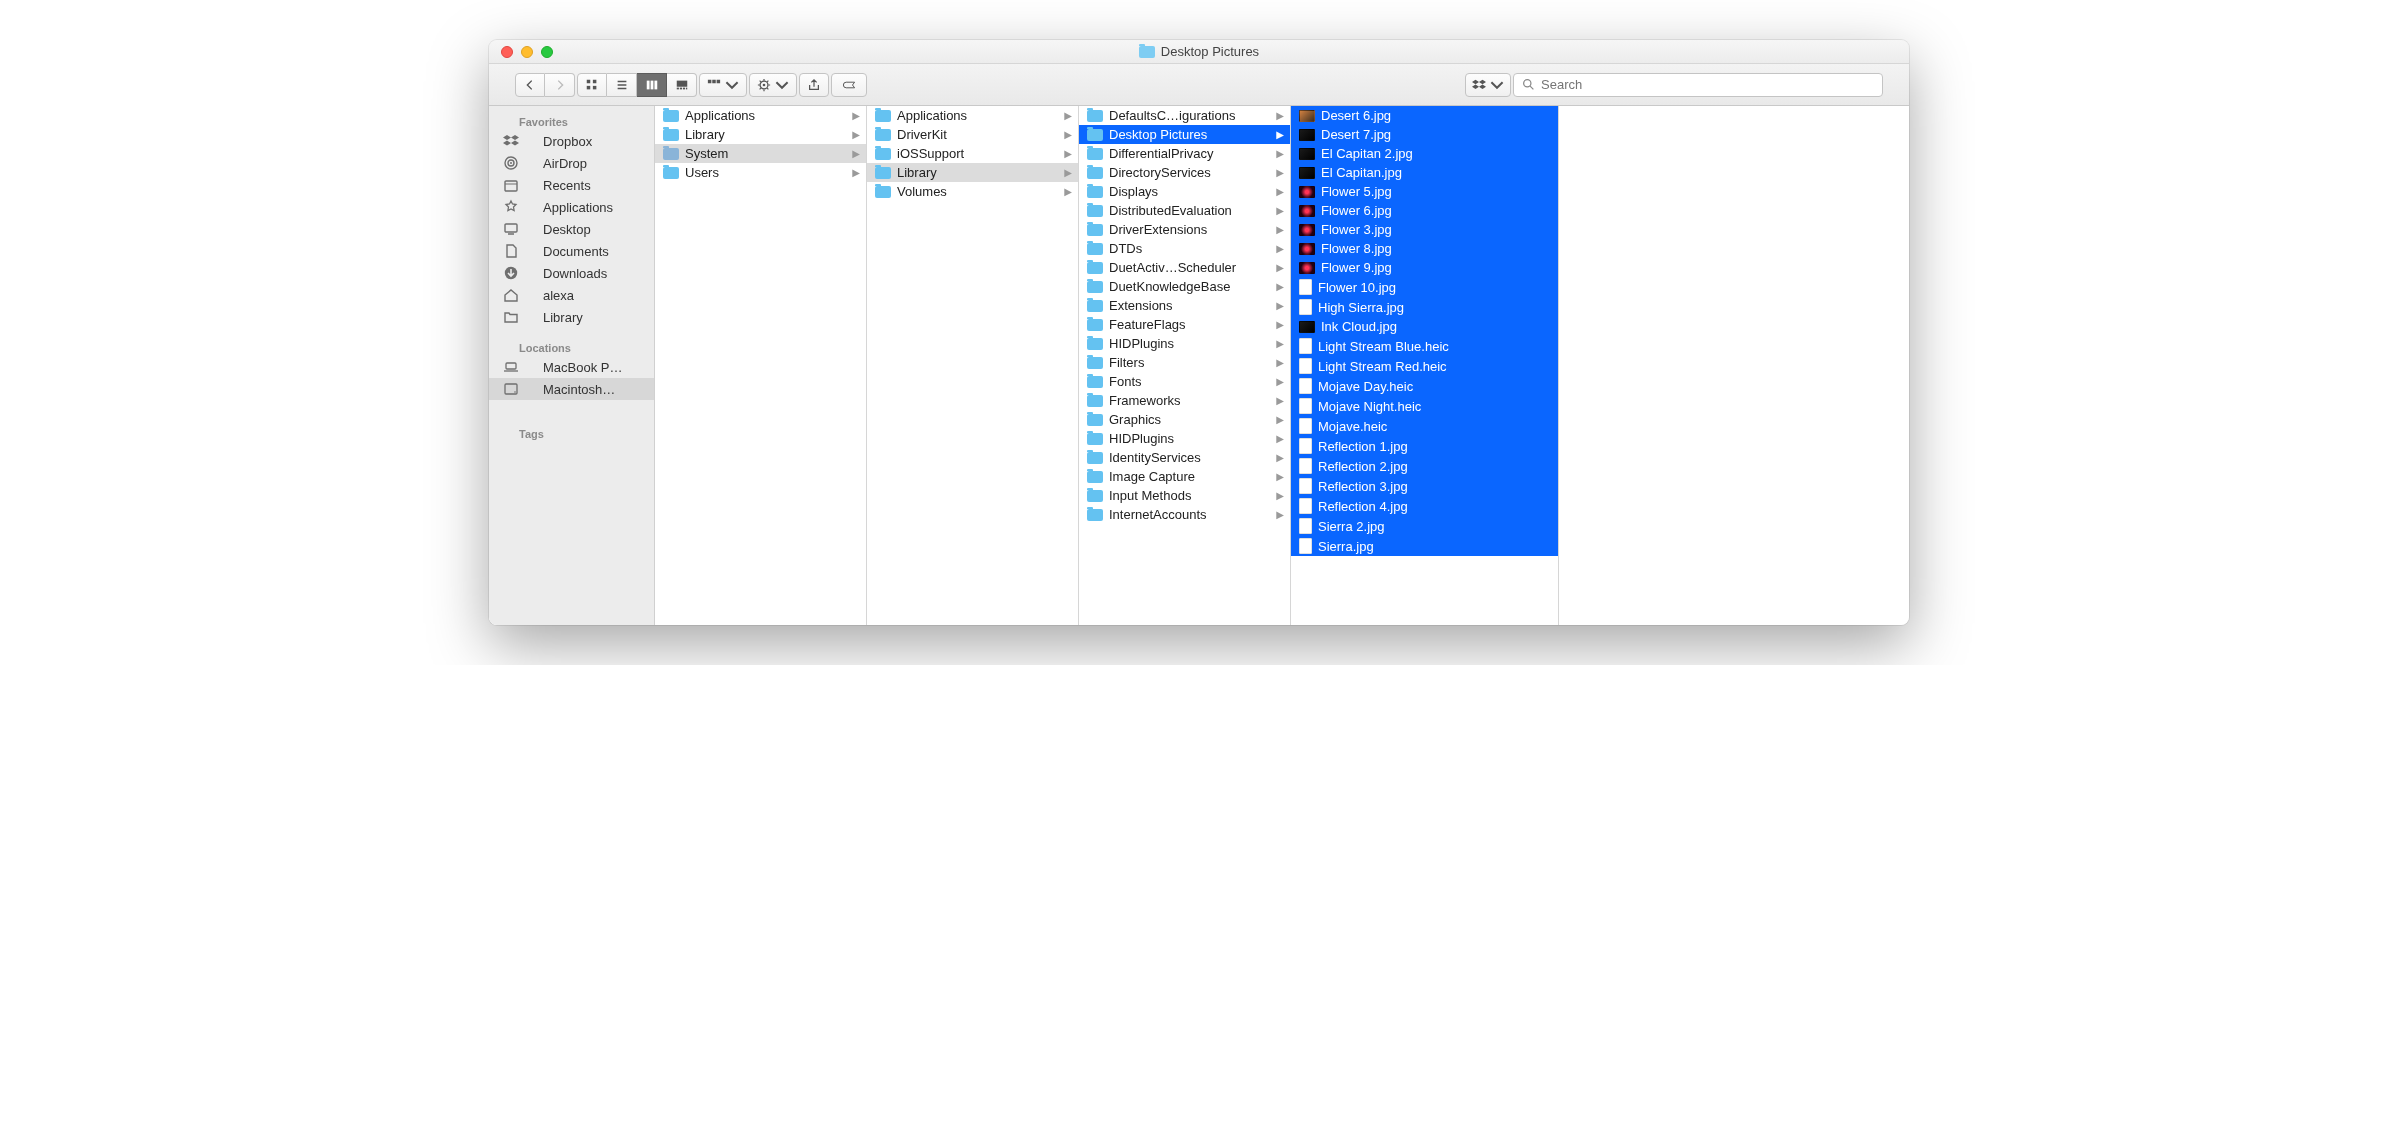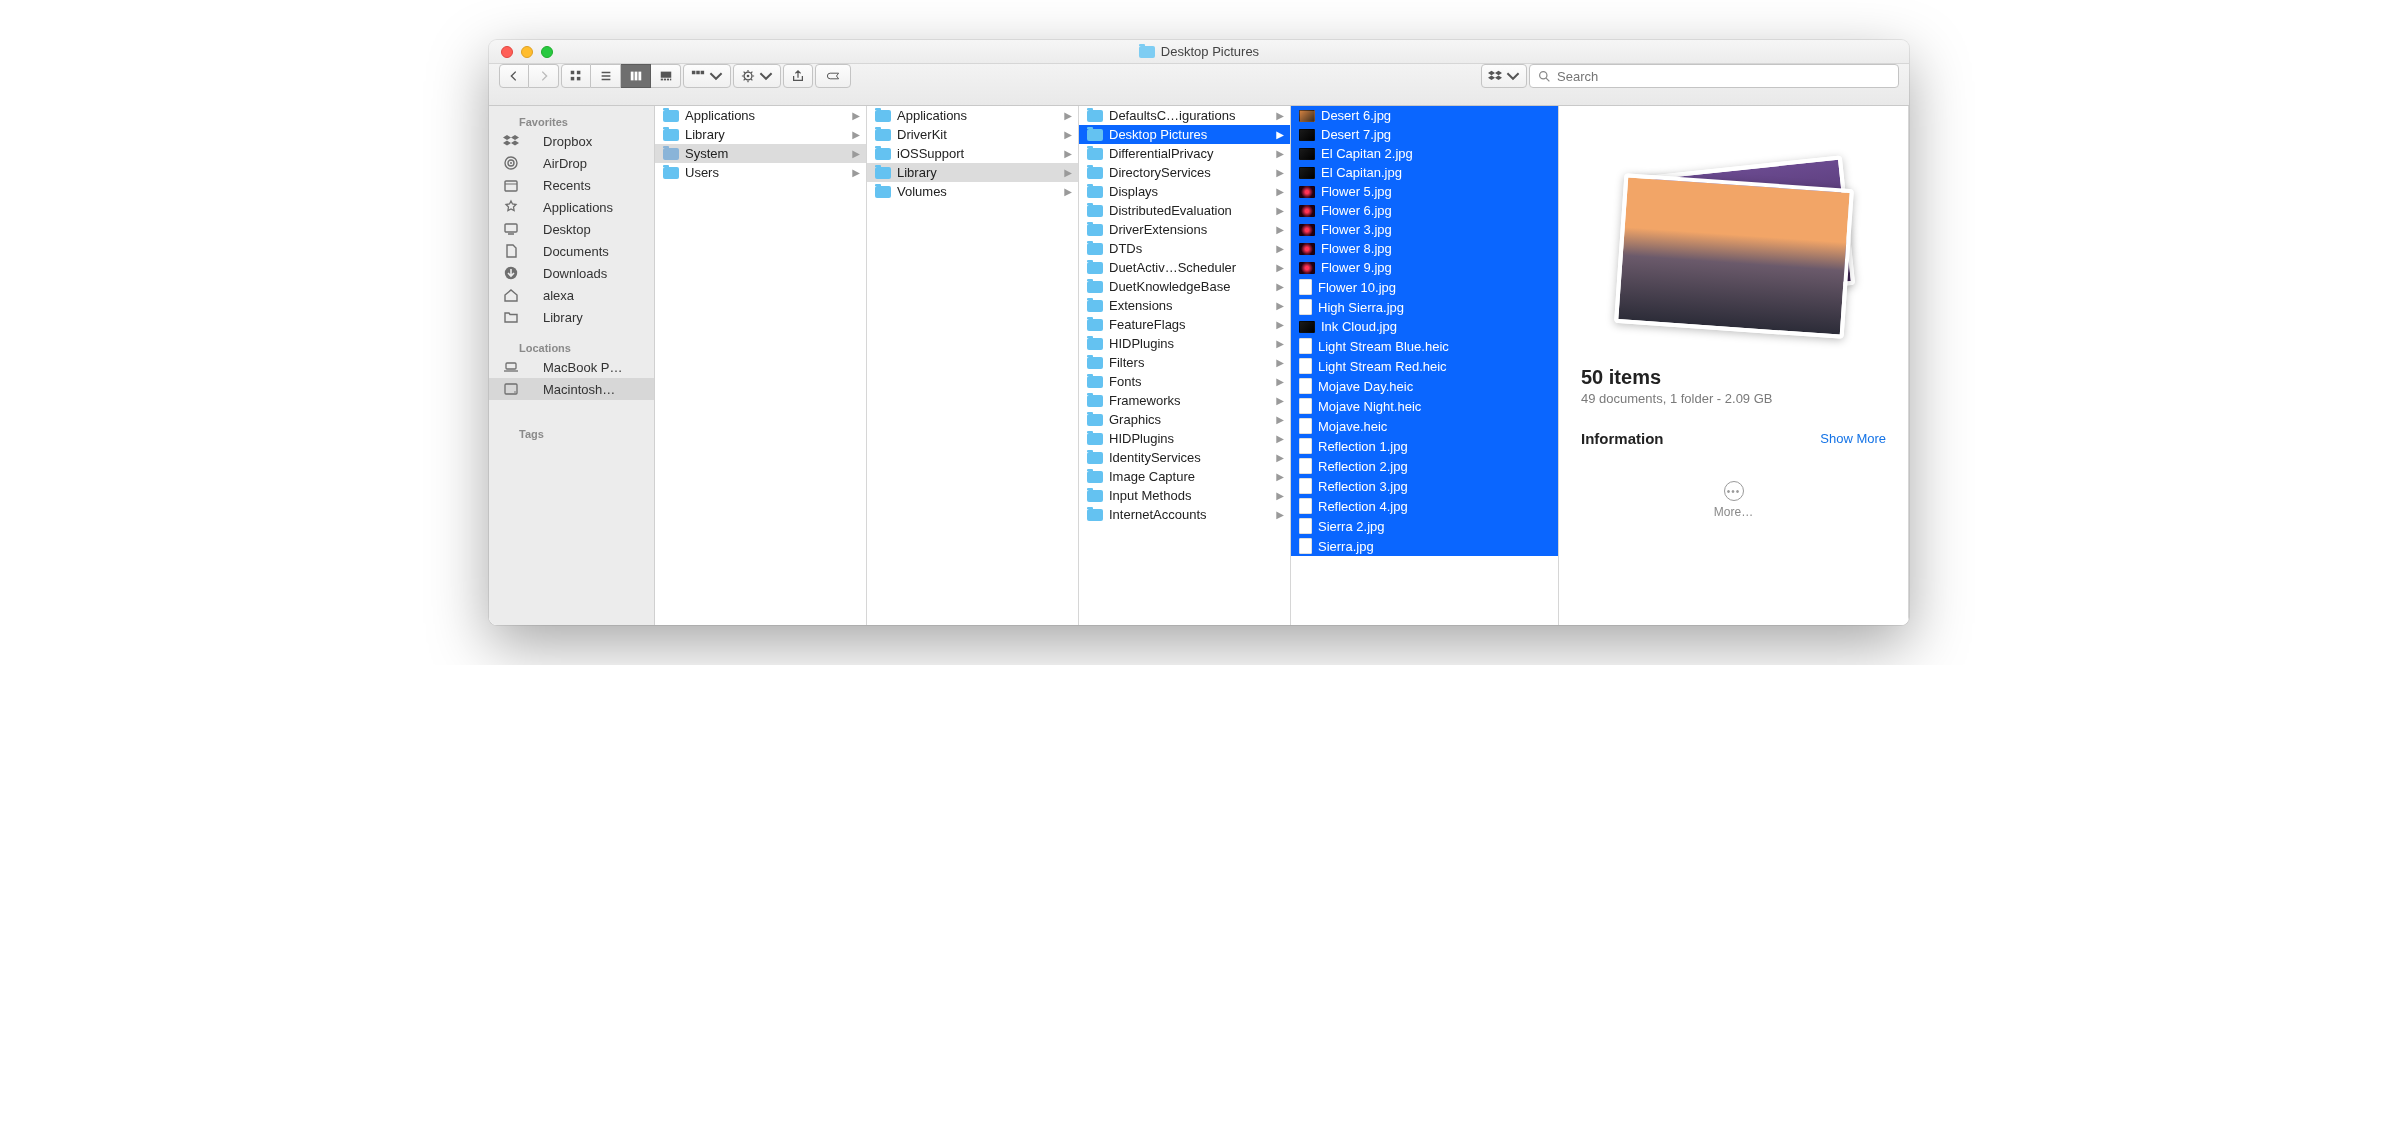--- a/index.html
+++ b/index.html
@@ -37,22 +37,22 @@
 .title-wrap { display: flex; align-items: center; gap: 6px; font-size: 13px; color: #444; }
 .title-folder-icon { width: 16px; height: 12px; background: #7ecdf3; border-radius: 2px; position: relative; }
 .title-folder-icon::before { content: ""; position: absolute; top: -2px; left: 0; width: 6px; height: 2px; background: #7ecdf3; border-radius: 1px 1px 0 0; }
 
 
 .toolbar {
   height: 42px;
   background: linear-gradient(#f3f3f3, #e9e9e9);
   border-bottom: 1px solid #c9c9c9;
   display: flex;
-  align-items: flex-start;
-  padding: 0 10px;
+  align-items: center;
+  padding: 0 26px;
   gap: 2px;
 }
 .btn-group { display: flex; }
 .btn {
   height: 24px;
   min-width: 30px;
   background: linear-gradient(#fdfdfd, #f0f0f0);
   border: 1px solid #c4c4c4;
   display: flex;
   align-items: center;
@@ -602,31 +602,15 @@
           <div class="row sel-blue">
             <span class="file-icon"></span>
             <span class="label">Sierra 2.jpg</span>
           </div>
           <div class="row sel-blue">
             <span class="file-icon"></span>
             <span class="label">Sierra.jpg</span>
           </div>
         </div>
 
-      <div class="col preview">
-        <div class="pv-thumb-stack">
-          <div class="pv-card a"></div>
-          <div class="pv-card b"></div>
-        </div>
-        <div class="pv-title">50 items</div>
-        <div class="pv-sub">49 documents, 1 folder - 2.09 GB</div>
-        <div class="pv-row">
-          <strong>Information</strong>
-          <span class="pv-link">Show More</span>
-        </div>
-        <div class="pv-more">
-          <div class="pv-more-icon">•••</div>
-          <div class="pv-more-label">More…</div>
-        </div>
-      </div>
     </div>
   </div>
 </div>
 
 </body></html>

